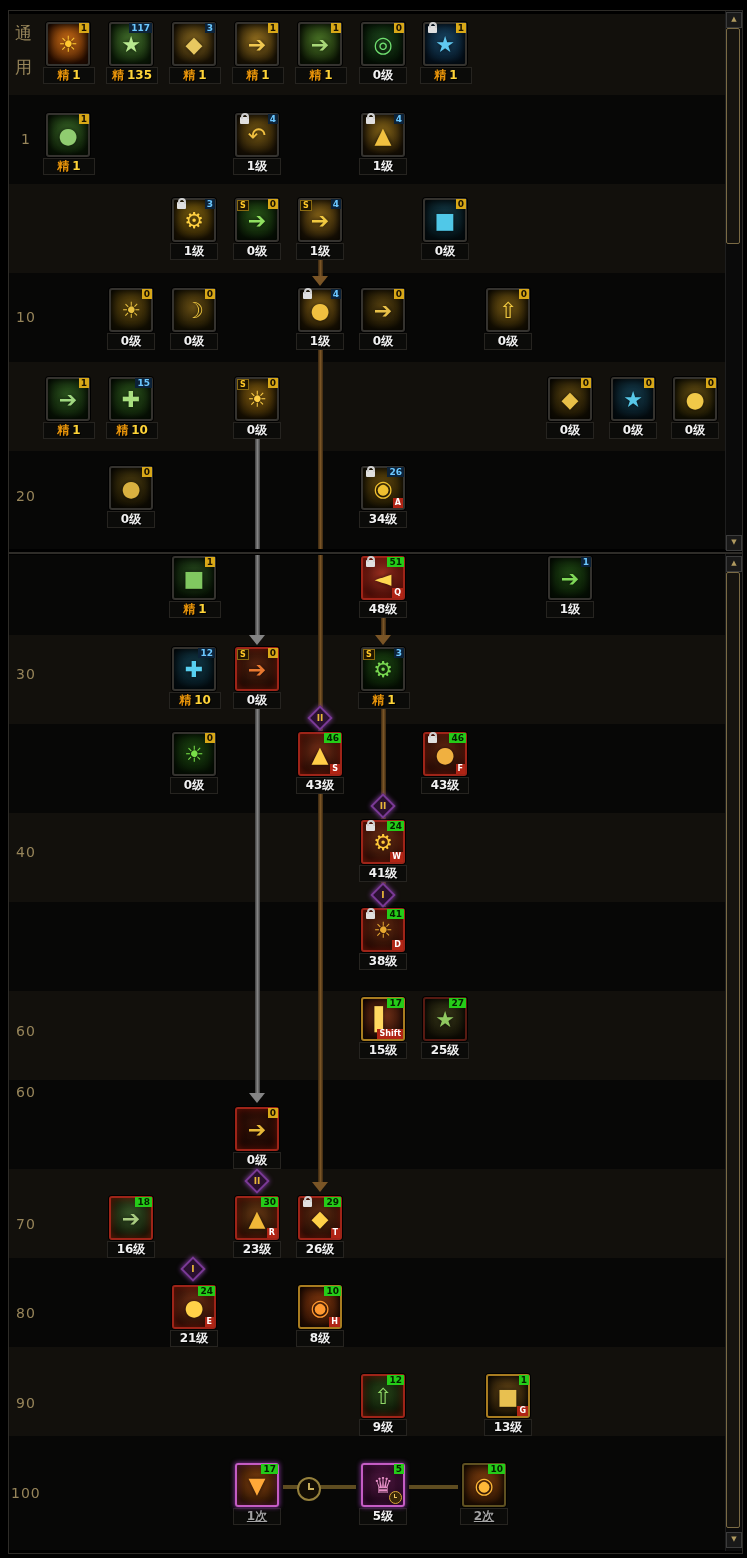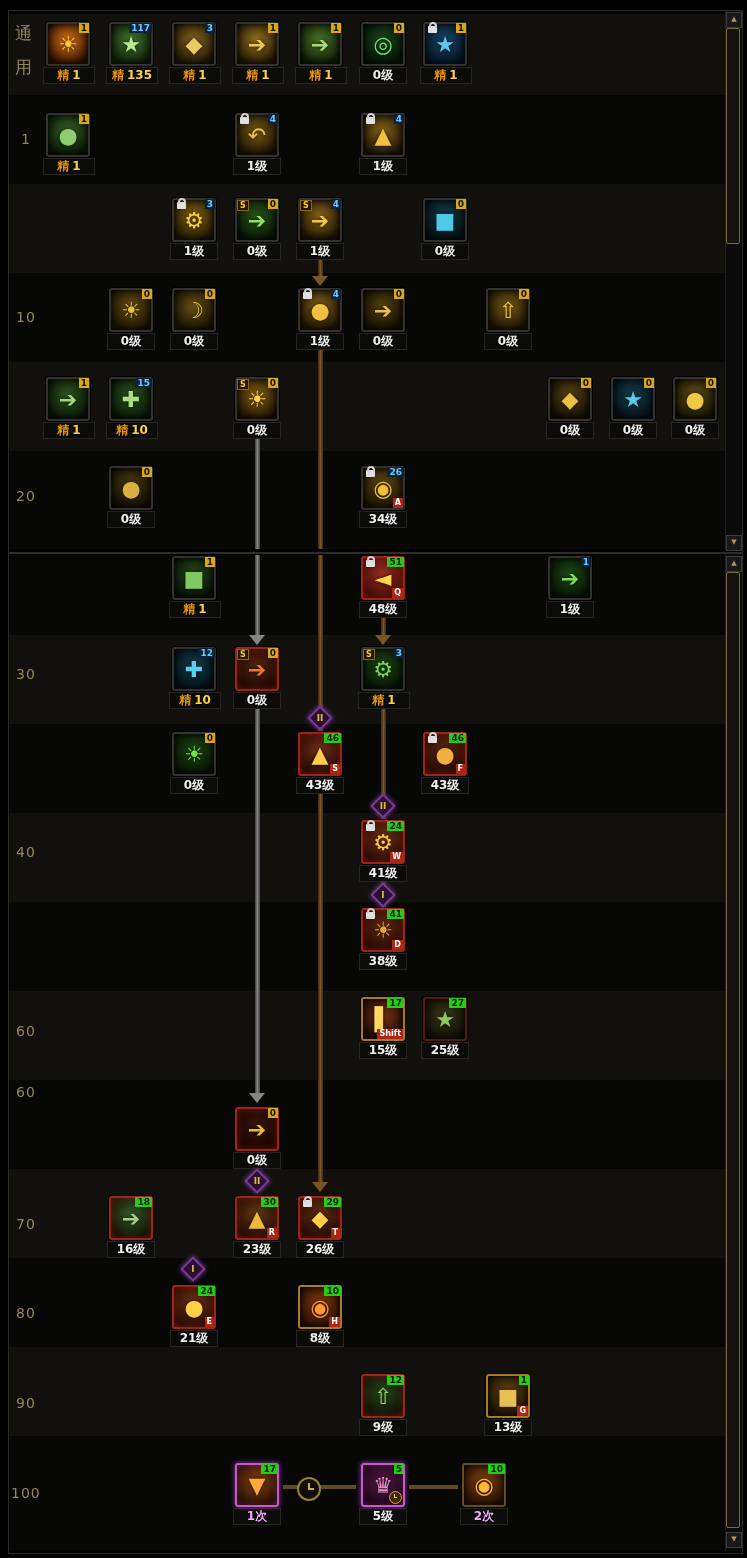--- a/index.html
+++ b/index.html
@@ -29,21 +29,21 @@
   .frame-red{border-color:#9e2418;box-shadow:0 0 0 1px #000, inset 0 0 9px rgba(170,30,10,.55);}
   .frame-darkred{border-color:#571a12;}
   .frame-gold{border-color:#a87c20;}
   .frame-darkgold{border-color:#5e5020;}
   .frame-purple{border-color:#c45cc4;box-shadow:0 0 4px 1px #6a2a7a, inset 0 0 7px rgba(130,30,130,.45);}
   .slabel{margin:1px auto 0;width:46px;height:15px;line-height:15px;text-align:center;font-size:12px;
         font-weight:bold;background:#0b0b09;border:1px solid #262420;color:#f2f2f2;
         text-shadow:1px 1px 0 #000;white-space:nowrap;}
   .slabel .p{color:#e8940a;}
   .slabel .v{color:#ffd438;margin-left:3px;}
-  .slabel.ci{color:#f0abfc;}
+  .slabel.ci{color:#a3a3a3;text-decoration:underline;}
   .badge{position:absolute;top:-1px;right:-1px;font-size:9px;line-height:10px;padding:0 2px;
         font-weight:bold;z-index:3;}
   .b-yellow{background:#d8a818;color:#1a1200;}
   .b-blue{background:#0c2238;color:#6cc8ff;}
   .b-green{background:#25cc18;color:#042000;}
   .smark{position:absolute;top:0;left:0;font-size:8px;font-weight:bold;color:#ffc828;
         background:#201600;border:1px solid #8a6a10;padding:0 2px;line-height:9px;z-index:3;}
   .hotkey{position:absolute;right:0;bottom:0;font-size:8px;font-weight:bold;color:#fff;
         background:#b02414;padding:0 2px;line-height:10px;z-index:3;}
   .lock{position:absolute;top:2px;left:3px;width:9px;height:7px;background:#e0e0e0;

